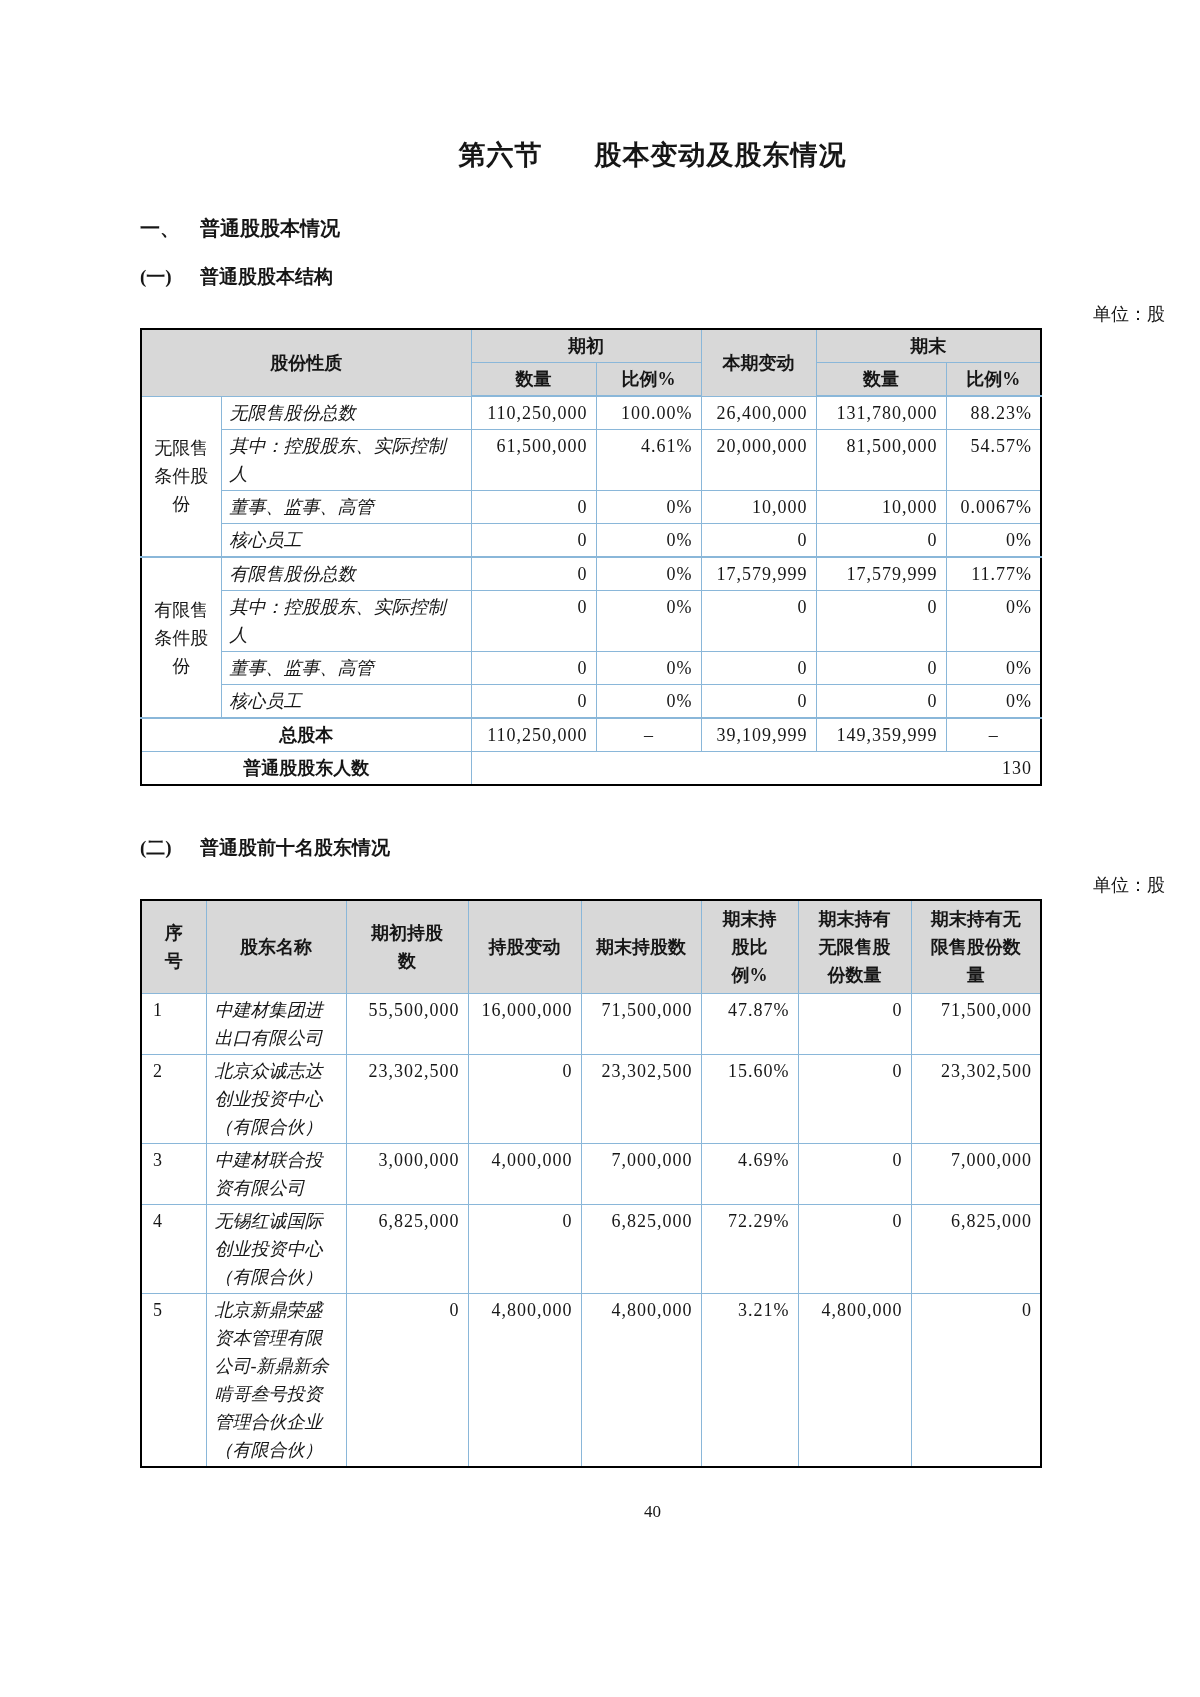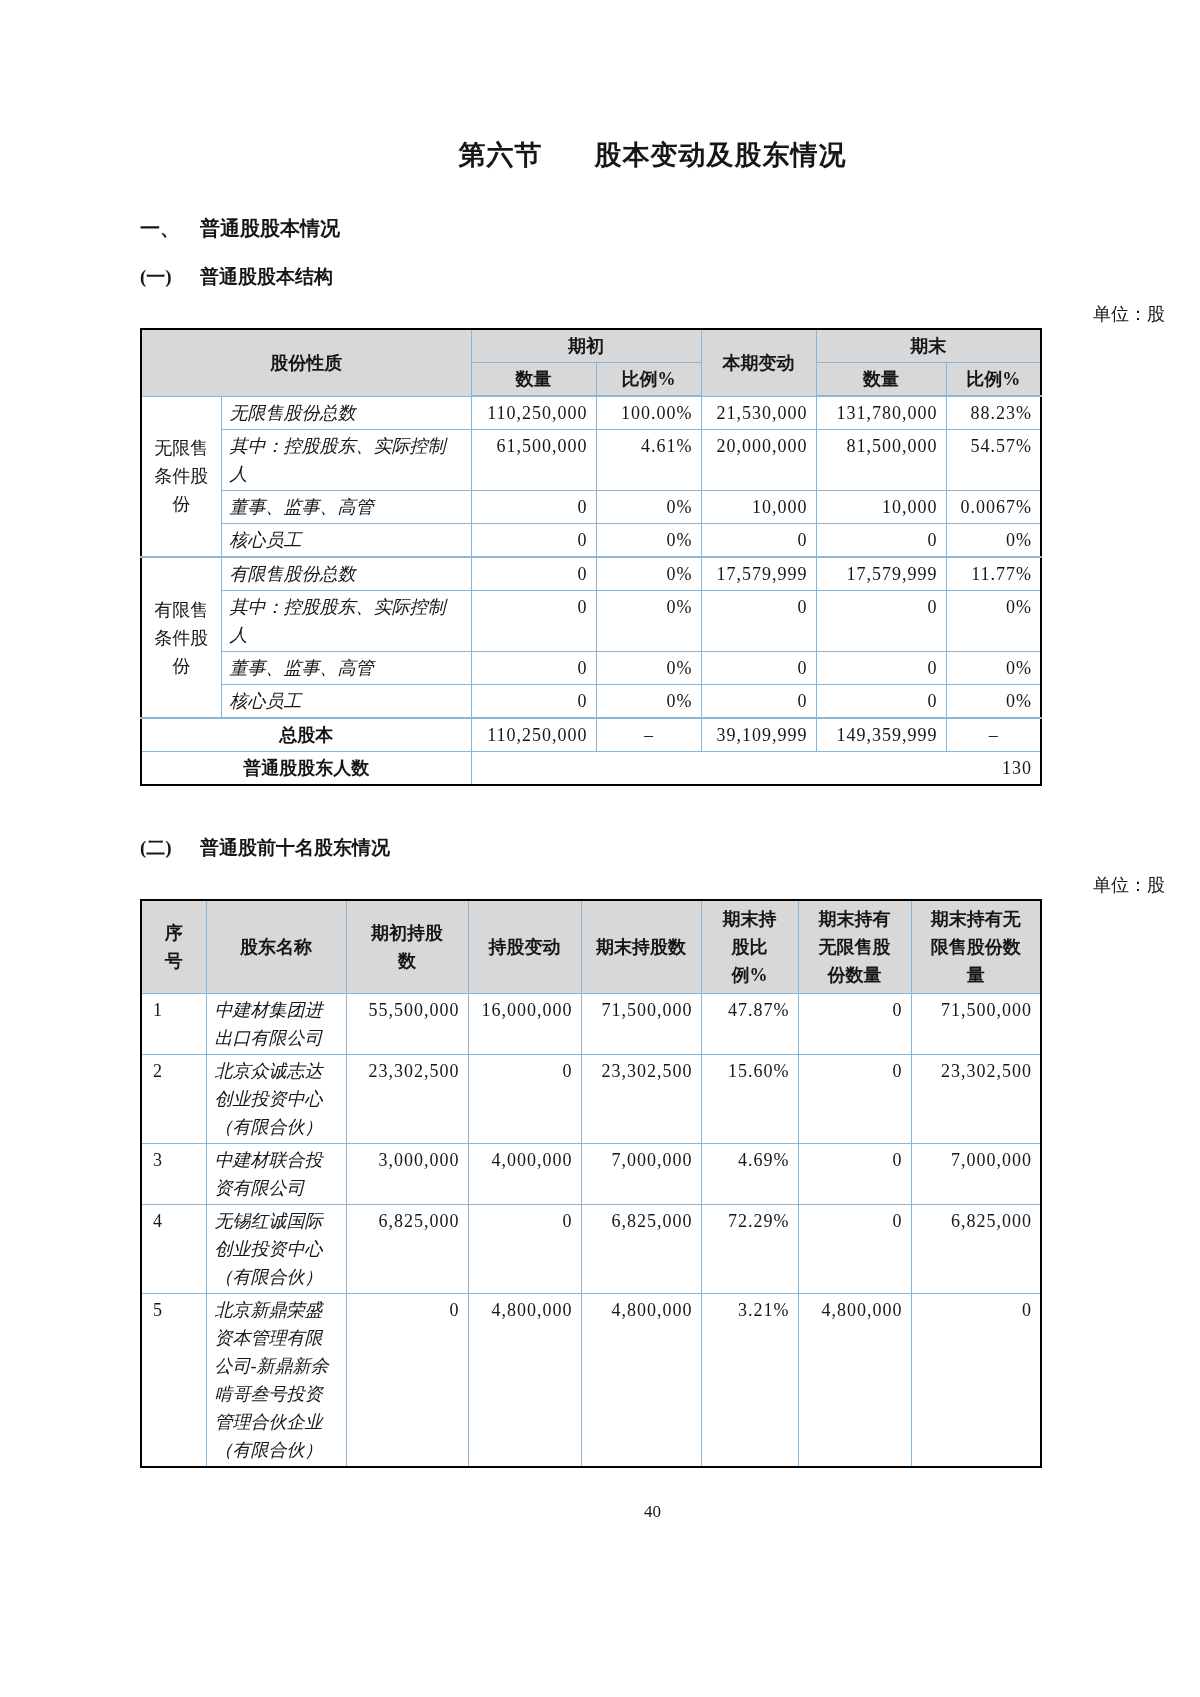--- a/index.html
+++ b/index.html
@@ -103,21 +103,21 @@
       <th>比例%</th>
       <th>数量</th>
       <th>比例%</th>
     </tr>
 
     <tr>
       <td class="grp" rowspan="4">无限售条件股份</td>
       <td class="lbl">无限售股份总数</td>
       <td class="num">110,250,000</td>
       <td class="num">100.00%</td>
-      <td class="num">21,530,000</td>
+      <td class="num">26,400,000</td>
       <td class="num">131,780,000</td>
       <td class="num">88.23%</td>
     </tr>
     <tr>
       <td class="lbl">其中：控股股东、实际控制人</td>
       <td class="num">61,500,000</td>
       <td class="num">4.61%</td>
       <td class="num">20,000,000</td>
       <td class="num">81,500,000</td>
       <td class="num">54.57%</td>

